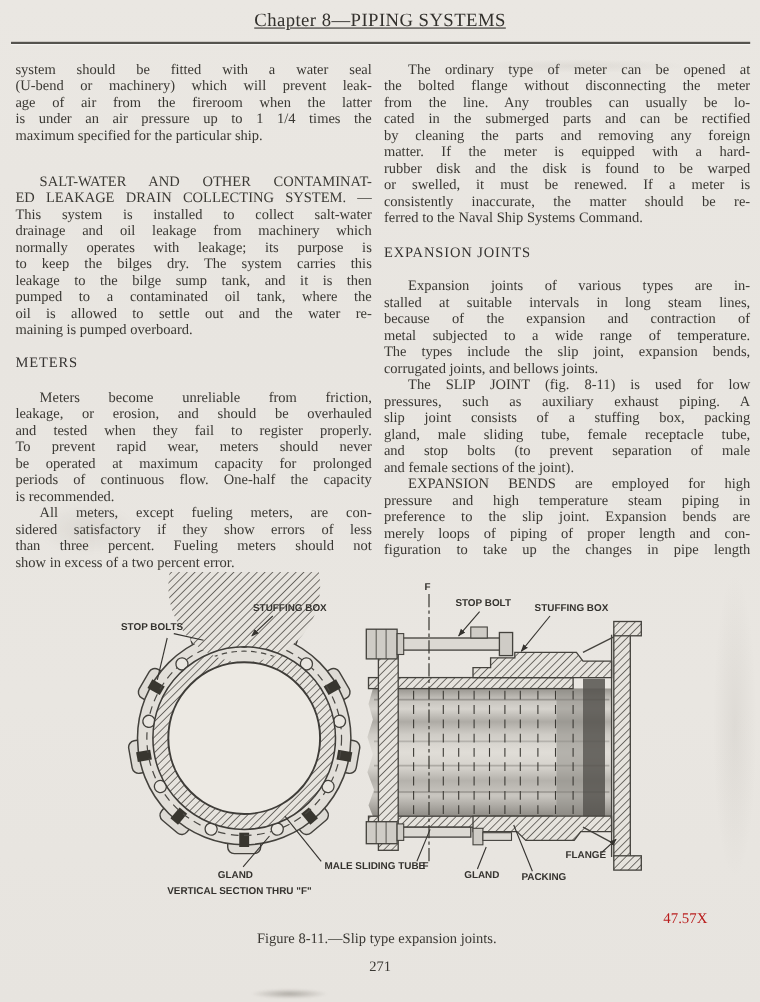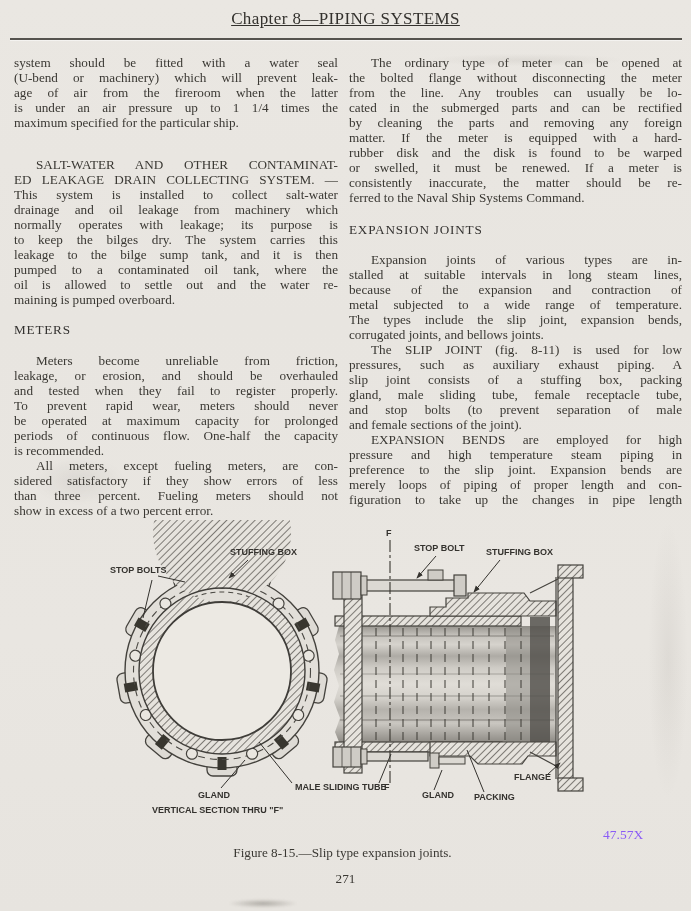--- a/index.html
+++ b/index.html
@@ -26,21 +26,21 @@
   .tline.tlast{text-align-last:left;}
   .para.indent .tline:first-child{text-indent:22px;}
   .sp27{height:27px;} .sp15{height:15px;} .sp16{height:16px;} .sp17{height:17px;}
   .heading{height:15px;letter-spacing:.8px;color:#343230;}
   svg.figure{position:absolute;left:0;top:520px;}
   .lug{fill:#dedbd5;stroke:#44423d;stroke-width:1.3;}
   .hole{fill:#e9e6e0;stroke:#44423d;stroke-width:1.2;}
   .ln{stroke:#44423d;stroke-width:1.2;fill:none;}
   .leader{stroke:#34322e;stroke-width:1;fill:none;}
   .figlabel{font-family:"Liberation Sans",sans-serif;font-weight:700;font-size:9px;fill:#34322e;letter-spacing:0;}
-  .photo-number{position:absolute;left:603px;top:827px;font-size:13.5px;color:#8b5cf6;}
+  .photo-number{position:absolute;left:603px;top:827px;font-size:13.5px;color:#b91c1c;}
   .fig-caption{position:absolute;left:0;right:6px;top:845px;text-align:center;font-size:13.2px;color:#3a3833;}
   .page-number{position:absolute;left:0;right:0;top:871px;text-align:center;font-size:13.2px;color:#3a3833;}
   .artifact{position:absolute;pointer-events:none;}
   .a1{left:228px;top:899px;width:70px;height:9px;background:radial-gradient(ellipse at center,rgba(85,80,72,.38),rgba(85,80,72,0) 70%);filter:blur(1px);}
   .a2{left:430px;top:54px;width:190px;height:12px;background:radial-gradient(ellipse at center,rgba(120,114,105,.10),rgba(120,114,105,0) 75%);}
   .a3{left:648px;top:520px;width:40px;height:280px;background:radial-gradient(ellipse at center,rgba(110,104,96,.09),rgba(110,104,96,0) 70%);}
   .a4{left:34px;top:458px;width:90px;height:46px;background:radial-gradient(ellipse at center,rgba(110,104,96,.10),rgba(110,104,96,0) 70%);filter:blur(2px);}
 </style>
 </head>
 <body>
@@ -344,20 +344,20 @@
 
       <text class="figlabel" x="474" y="280">PACKING</text>
       <line class="leader" x1="484" y1="272" x2="467" y2="230"></line>
 
       <text class="figlabel" x="514" y="260">FLANGE</text>
       <line class="leader" x1="547" y1="255" x2="560" y2="243" marker-end="url(#arr)"></line>
     </g>
   </svg>
 
   <div class="photo-number">47.57X</div>
-  <div class="fig-caption">Figure 8-15.—Slip type expansion joints.</div>
+  <div class="fig-caption">Figure 8-11.—Slip type expansion joints.</div>
   <div class="page-number">271</div>
 
   <div class="artifact a1"></div>
   <div class="artifact a2"></div>
   <div class="artifact a3"></div>
   <div class="artifact a4"></div>
 </div>
 
 </body></html>

